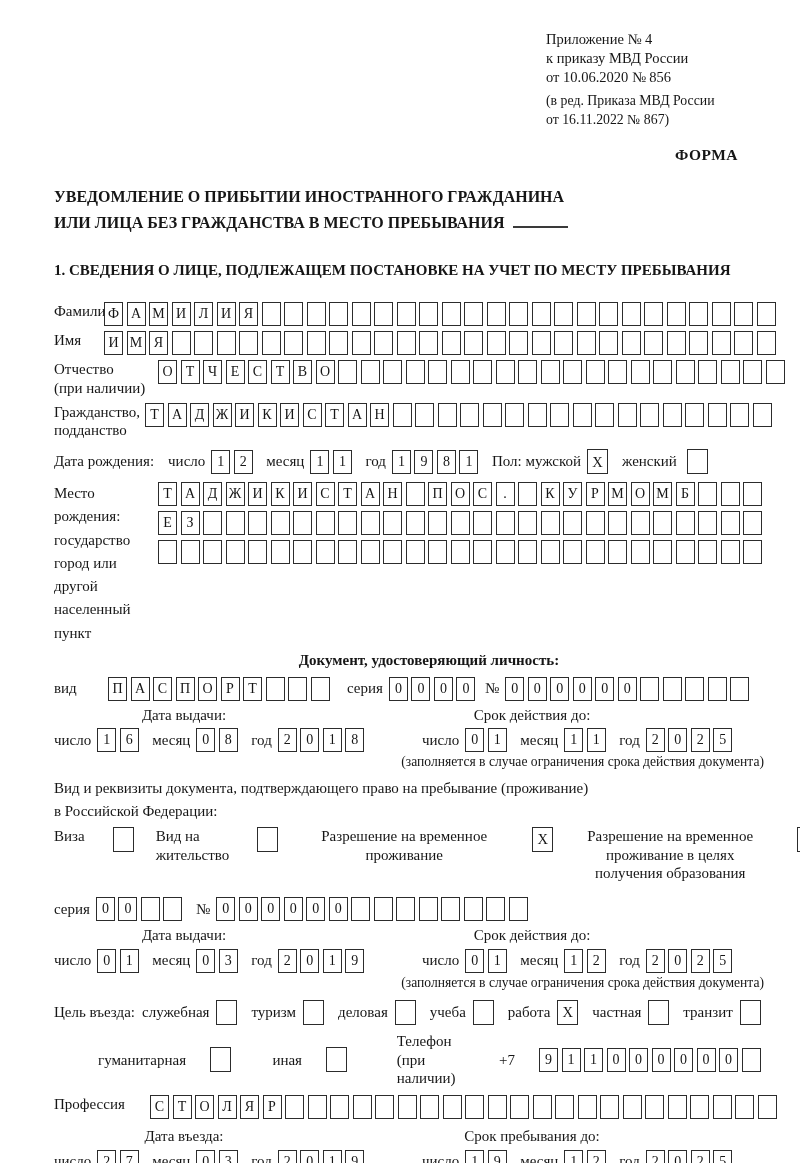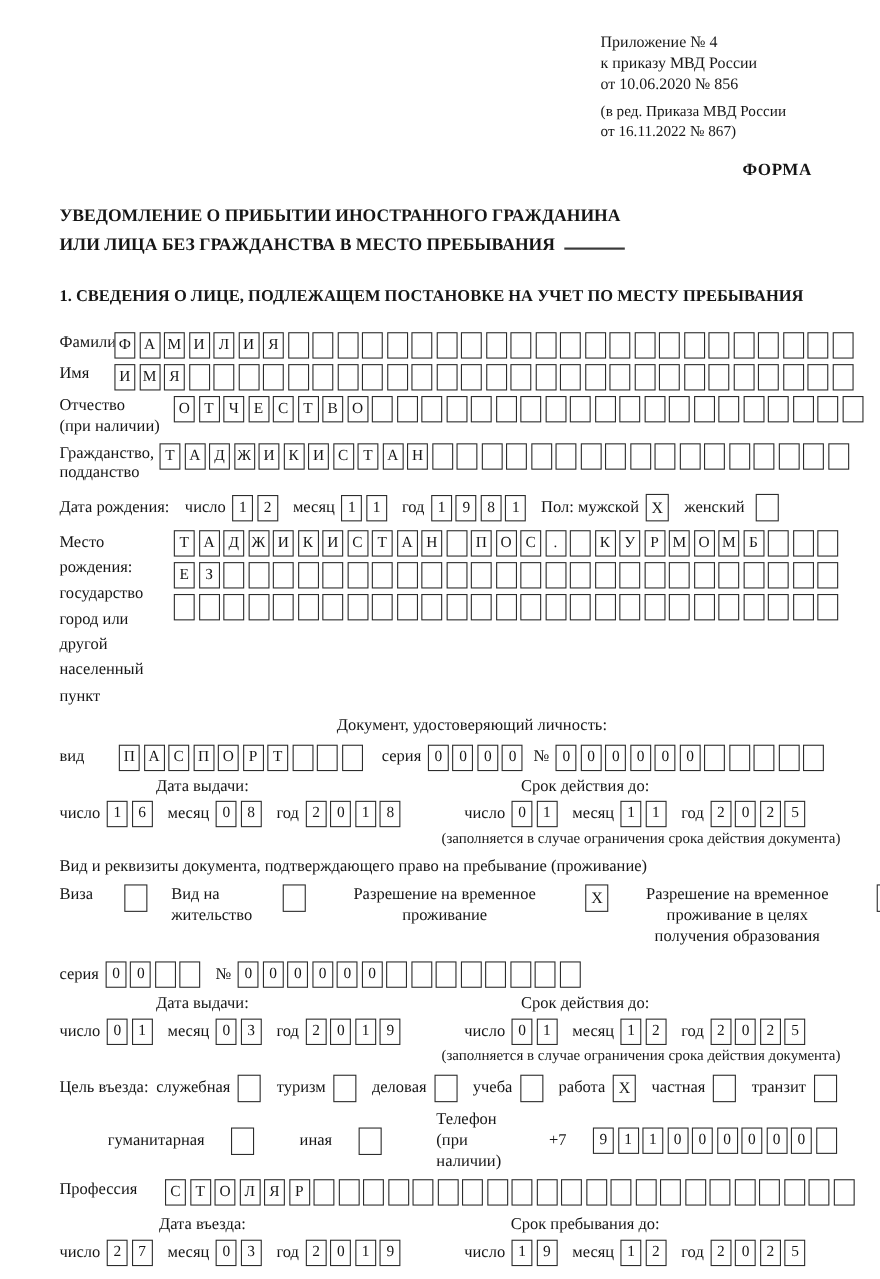--- a/index.html
+++ b/index.html
@@ -38,21 +38,21 @@
 
   .row { display:flex; align-items:flex-start; margin-bottom:5px; }
   .lbl { flex:0 0 auto; }
   .w50  { width:50px; }
   .w90  { width:91px; }
   .w103 { width:104px; }
   .w95  { width:96px; }
 
   .stackrows .cells { margin-bottom:5px; }
 
-  .center-bold { text-align:center; font-weight:normal; margin:6px 0 7px 40px; }
+  .center-bold { text-align:center; font-weight:bold; margin:6px 0 7px 40px; }
 
   
   .date-duo { display:flex; margin-bottom:2px; }
   .date-left  { width:330px; }
   .date-right { flex:1; }
   .date-cap-left  { text-align:center; width:260px; margin-bottom:2px; }
   .date-cap-right { text-align:center; width:400px; margin-left:18px; margin-bottom:2px; }
   .date-fields { display:flex; align-items:center; }
   .date-fields .t { margin-right:6px; }
   .note-right { text-align:right; font-size:13.6px; margin:1px 0 8px 0; }
@@ -446,20 +446,21 @@
             <span class="cell">0</span>
             <span class="cell">2</span>
             <span class="cell">5</span>
           </span>
       </div>
     </div>
     <div class="note-right">(заполняется в случае ограничения срока действия документа)</div>
 
     <div class="para">
       <div>Вид и реквизиты документа, подтверждающего право на пребывание (проживание)</div>
+      <div style="margin-top:4px;">в Российской Федерации:</div>
     </div>
 
     <div class="optrow">
       <div class="opt" style="margin-right:22px;">
         <span class="olbl">Виза</span>
         <span class="checkbox"></span>
       </div>
       <div class="opt" style="margin-right:26px;">
         <span class="olbl">Вид на жительство</span>
         <span class="checkbox"></span>

